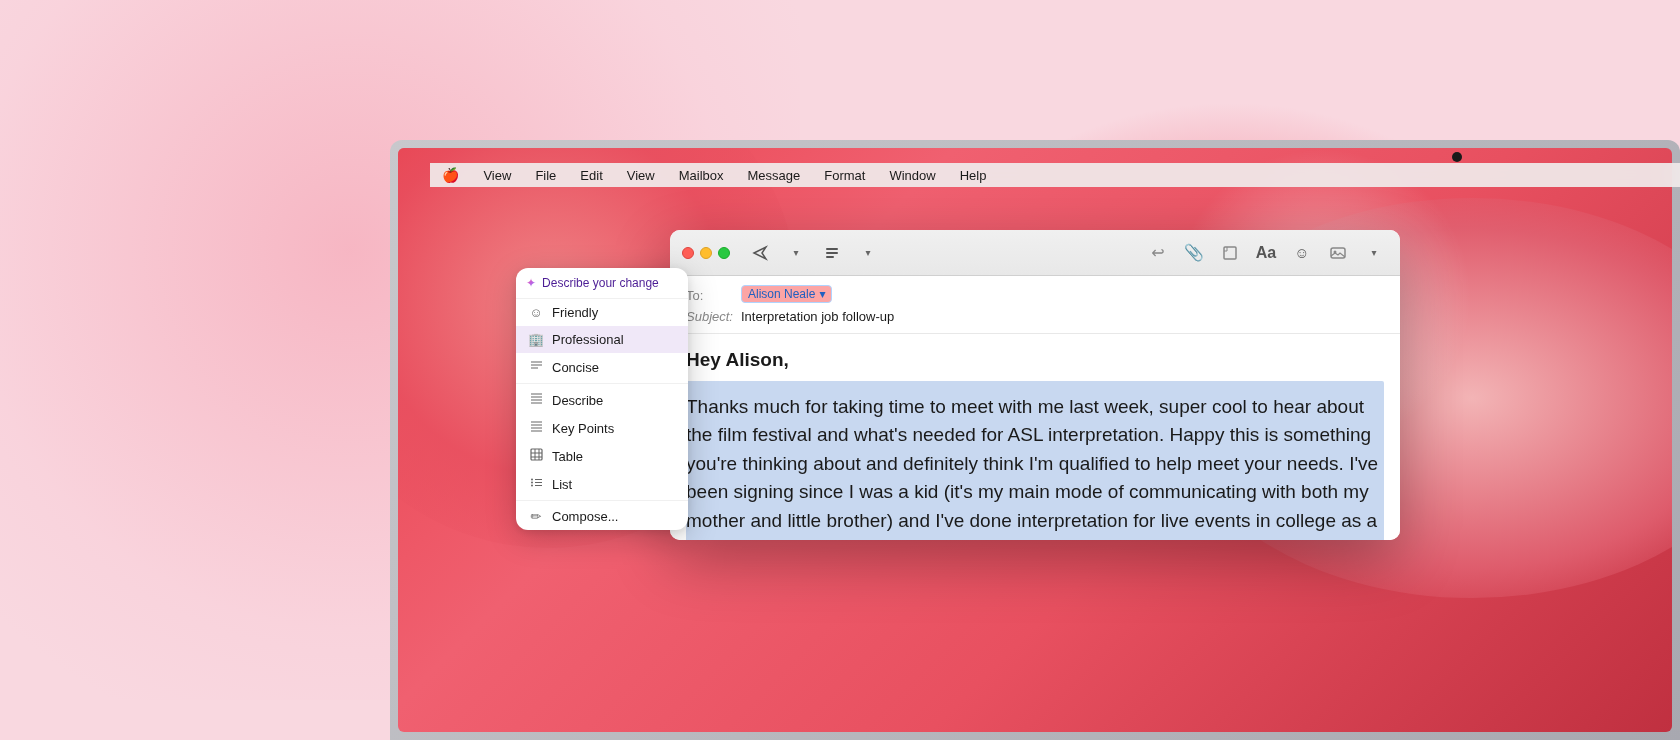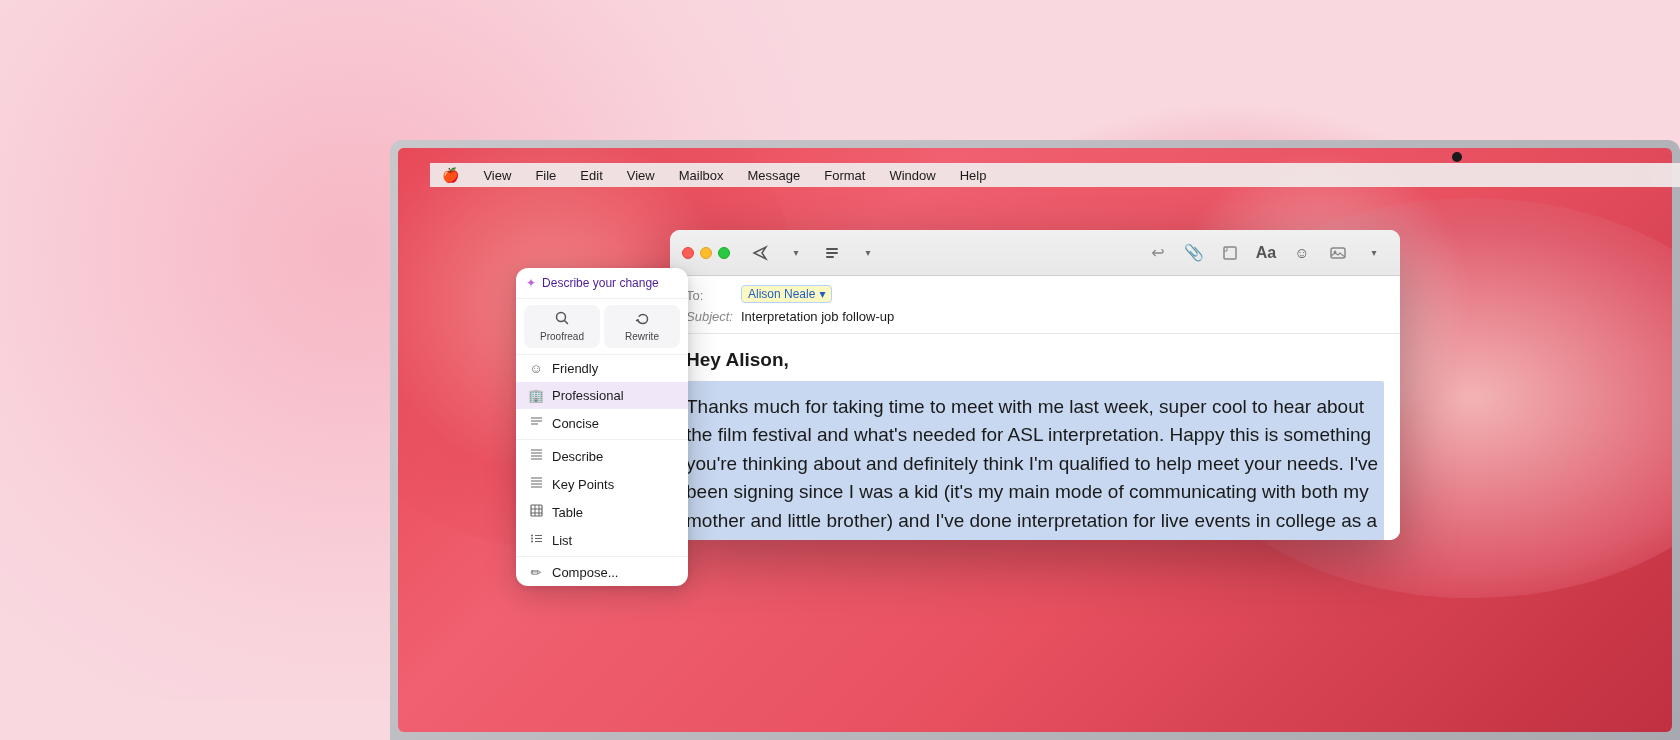--- a/index.html
+++ b/index.html
@@ -216,21 +216,21 @@
     }
 
     .mail-field-label {
       color: #888;
       width: 55px;
       font-size: 13px;
       flex-shrink: 0;
     }
 
     .mail-recipient-tag {
-      background: #fef9c3;
+      background: #fca5a5;
       border: 1px solid #b0d4ff;
       border-radius: 4px;
       padding: 1px 6px;
       font-size: 12px;
       color: #2060c0;
       display: flex;
       align-items: center;
       gap: 4px;
     }
 
@@ -473,40 +473,20 @@
   </div>
 </div>
 
 <div class="ai-popup">
 
   <div class="ai-search-bar">
     <span class="ai-search-icon">✦</span>
     <span class="ai-search-input">Describe your change</span>
   </div>
 
-  <div class="ai-actions-row">
-    <div class="ai-action-btn">
-      <span class="ai-action-icon">
-        <svg width="14" height="14" viewBox="0 0 14 14" fill="none">
-          <circle cx="6" cy="6" r="4.5" stroke="#555" stroke-width="1.5"></circle>
-          <line x1="9.5" y1="9.5" x2="12.5" y2="12.5" stroke="#555" stroke-width="1.5" stroke-linecap="round"></line>
-        </svg>
-      </span>
-      <span class="ai-action-label">Proofread</span>
-    </div>
-    <div class="ai-action-btn">
-      <span class="ai-action-icon">
-        <svg width="14" height="14" viewBox="0 0 14 14" fill="none">
-          <path d="M3 9C3.5 11 5.5 12.5 8 12.5C10.5 12.5 12.5 10.5 12.5 8C12.5 5.5 10.5 3.5 8 3.5C6.5 3.5 5 4.2 4.2 5.2" stroke="#555" stroke-width="1.5" stroke-linecap="round"></path>
-          <path d="M1.5 9.5L3 9L3.5 10.5" stroke="#555" stroke-width="1.5" stroke-linecap="round" stroke-linejoin="round"></path>
-        </svg>
-      </span>
-      <span class="ai-action-label">Rewrite</span>
-    </div>
-  </div>
 
   <div class="ai-menu-item">
     <span class="ai-menu-icon">☺</span>
     <span>Friendly</span>
   </div>
 
   <div class="ai-menu-item active">
     <span class="ai-menu-icon">🏢</span>
     <span>Professional</span>
   </div>

